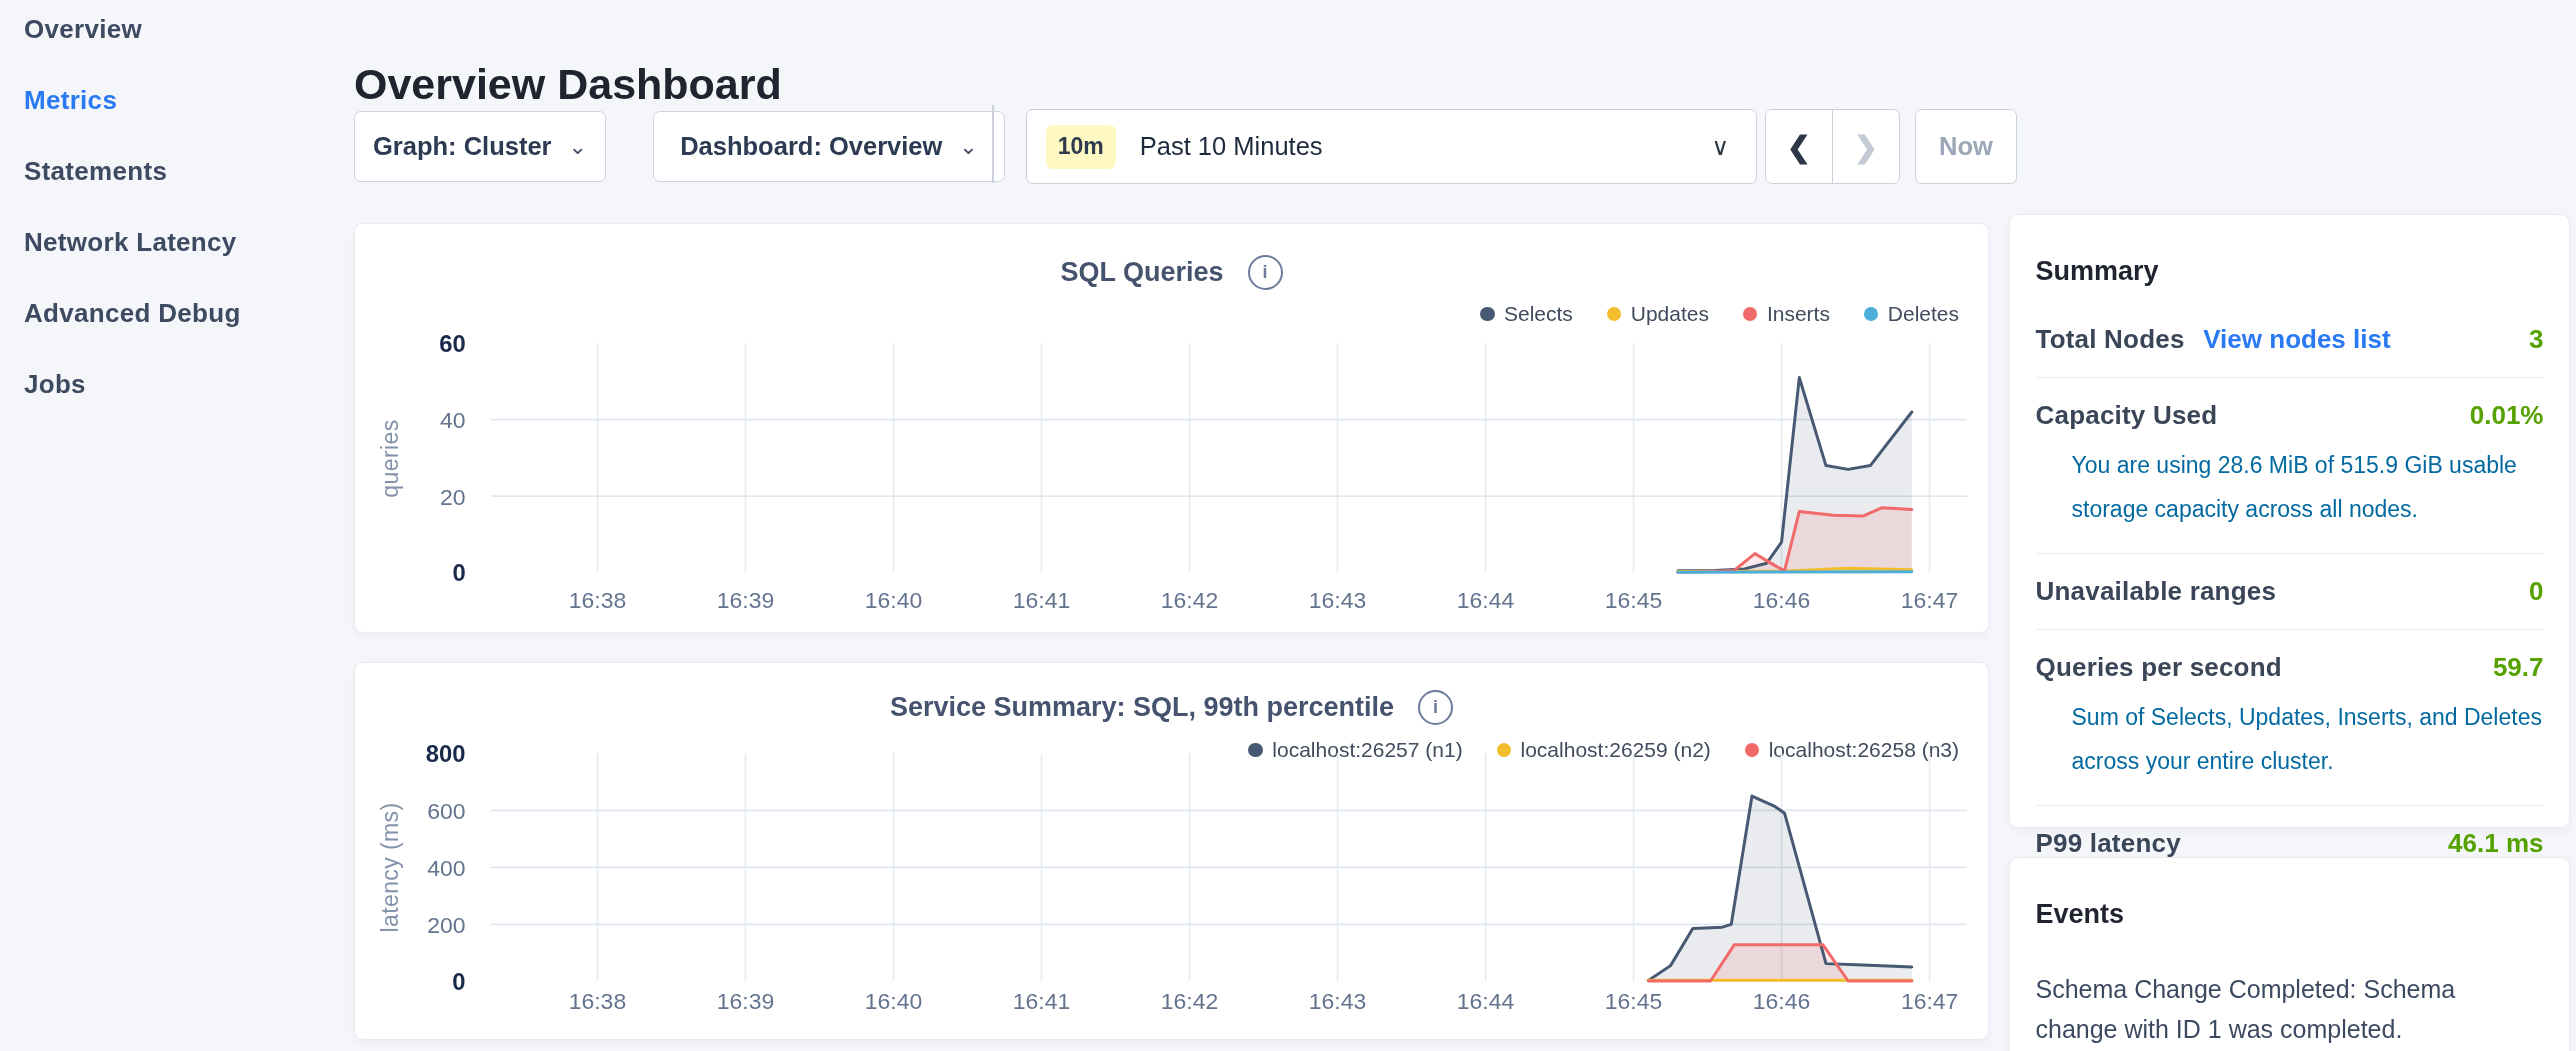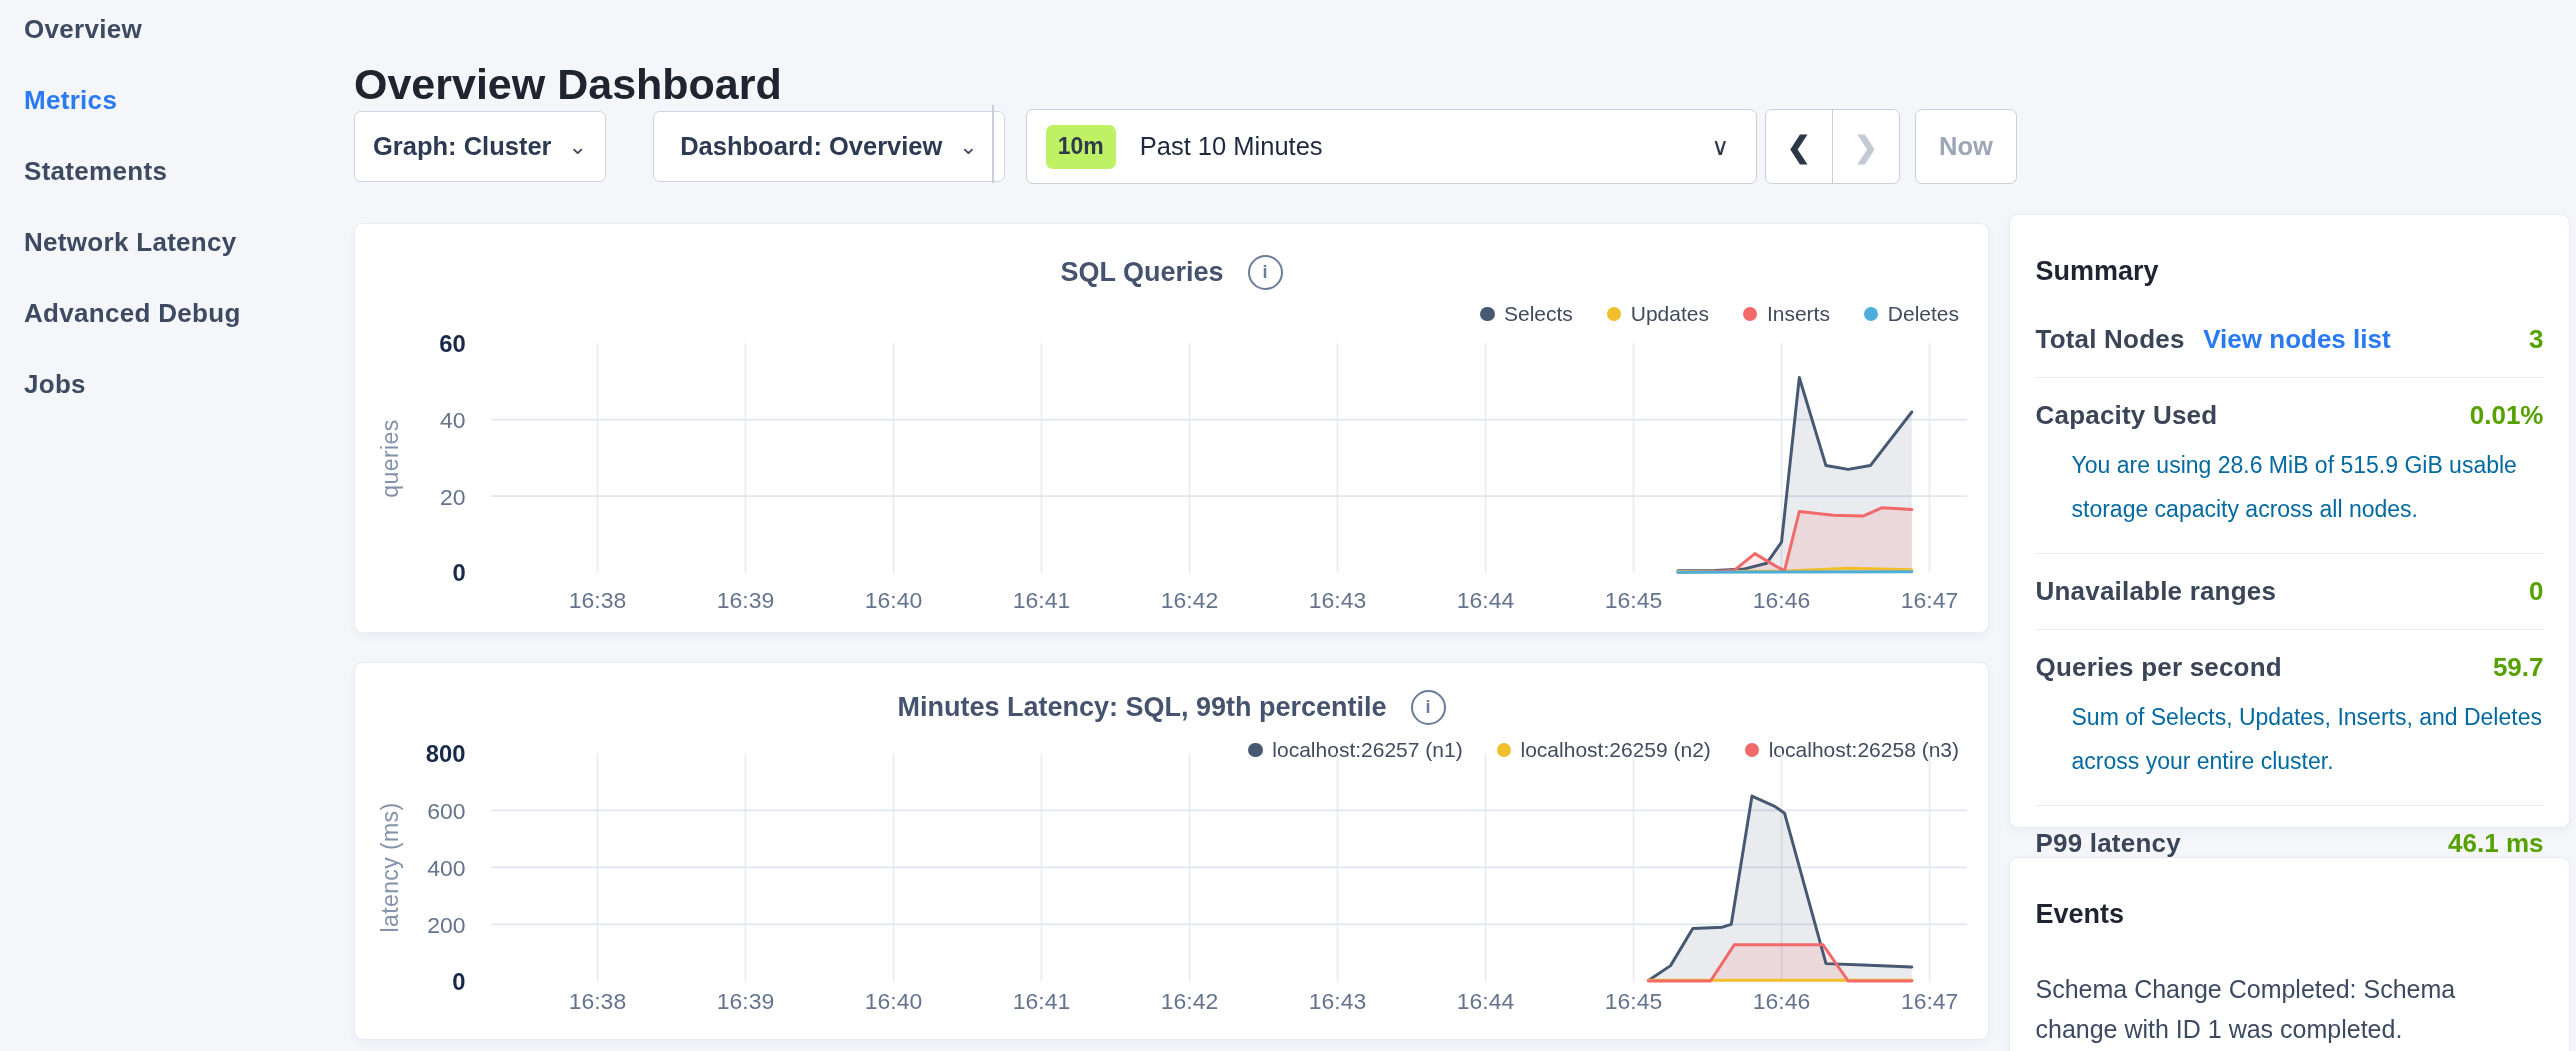--- a/index.html
+++ b/index.html
@@ -14,21 +14,21 @@
   
   .page-title{position:absolute;left:354px;top:31px;font-size:43px;font-weight:600;color:#20242e;}
   .select-box{position:absolute;top:111px;height:71px;background:#fff;border:1.7px solid #cfd4e0;border-radius:6.8px;
               display:flex;align-items:center;justify-content:center;gap:17px;box-sizing:border-box;cursor:pointer;}
   .select-box .lbl{font-size:25.5px;font-weight:700;color:#2c3a52;}
   .chev{font-size:22px;color:#3c4a61;line-height:1;}
   .toolbar-divider{position:absolute;left:992px;top:105px;width:1.7px;height:78px;background:#c9cfdb;}
 
   .time-picker{position:absolute;left:1026px;top:109px;width:731px;height:75px;background:#fff;
                border:1.7px solid #c9cfdb;border-radius:6.8px;display:flex;align-items:center;box-sizing:border-box;cursor:pointer;}
-  .time-badge{margin-left:18.7px;background:#bef264;border-radius:6.8px;padding:8.5px 12px;font-size:23px;font-weight:700;color:#2f3a4d;}
+  .time-badge{margin-left:18.7px;background:#fef9c3;border-radius:6.8px;padding:8.5px 12px;font-size:23px;font-weight:700;color:#2f3a4d;}
   .time-label{margin-left:24px;font-size:25.5px;font-weight:400;color:#1e293d;flex:1;}
   .time-chev{margin-right:27px;font-size:24px;color:#2c3848;}
 
   .arrow-group{position:absolute;left:1765px;top:109px;height:75px;display:flex;border:1.7px solid #c9cfdb;border-radius:6.8px;
                background:#fff;box-sizing:border-box;overflow:hidden;}
   .arrow-btn{width:66px;display:flex;align-items:center;justify-content:center;font-size:29px;font-weight:700;cursor:pointer;}
   .arrow-btn.prev{color:#2c3848;border-right:1.7px solid #c9cfdb;}
   .arrow-btn.next{color:#c3cad6;cursor:default;}
   .now-btn{position:absolute;left:1915px;top:109px;width:102px;height:75px;background:#fff;border:1.7px solid #c9cfdb;border-radius:6.8px;
            display:flex;align-items:center;justify-content:center;font-size:25.5px;font-weight:700;color:#9ba6b6;box-sizing:border-box;cursor:pointer;}
@@ -175,21 +175,21 @@
         <path d="M1555.2,409.325L1830.1200000000001,408.875L1830.1200000000001,410L1555.2,410Z" fill="#4caed9" fill-opacity="0.12" stroke="none"></path>
         <polyline points="1555.2,407.75 1598.7,407.3 1633.5,405.5 1659.6000000000001,398.75 1677,374 1697.8799999999999,180.5 1729.2,284 1755.3,288.5 1781.3999999999999,284 1830.1200000000001,221" fill="none" stroke="#475872" stroke-width="3.5" stroke-linejoin="round" stroke-linecap="round"></polyline>
         <polyline points="1555.2,408.65 1677,408.2 1755.3,404.6 1830.1200000000001,406.4" fill="none" stroke="#f2be2c" stroke-width="3.5" stroke-linejoin="round" stroke-linecap="round"></polyline>
         <polyline points="1555.2,409.55 1598.7,408.65 1621.32,407.3 1645.68,387.5 1668.3,401 1680.48,407.75 1697.8799999999999,338 1737.8999999999999,342.5 1772.7,343.4 1795.32,333.5 1830.1200000000001,335.75" fill="none" stroke="#f16969" stroke-width="3.5" stroke-linejoin="round" stroke-linecap="round"></polyline>
         <polyline points="1555.2,409.325 1830.1200000000001,408.875" fill="none" stroke="#4caed9" stroke-width="3.5" stroke-linejoin="round" stroke-linecap="round"></polyline>
       </svg>
   </div>
 
   <div class="card chart-card-2">
     <div class="chart-title-row">
-      <span class="chart-title">Minutes Latency: SQL, 99th percentile</span>
+      <span class="chart-title">Service Summary: SQL, 99th percentile</span>
       <span class="info-icon">i</span>
     </div>
     <div class="legend">
         <span class="legend-item">
           <span class="legend-dot" style="background: rgb(71, 88, 114);"></span>
           <span class="legend-label">localhost:26257 (n1)</span>
         </span>
         <span class="legend-item">
           <span class="legend-dot" style="background: rgb(242, 190, 44);"></span>
           <span class="legend-label">localhost:26259 (n2)</span>

